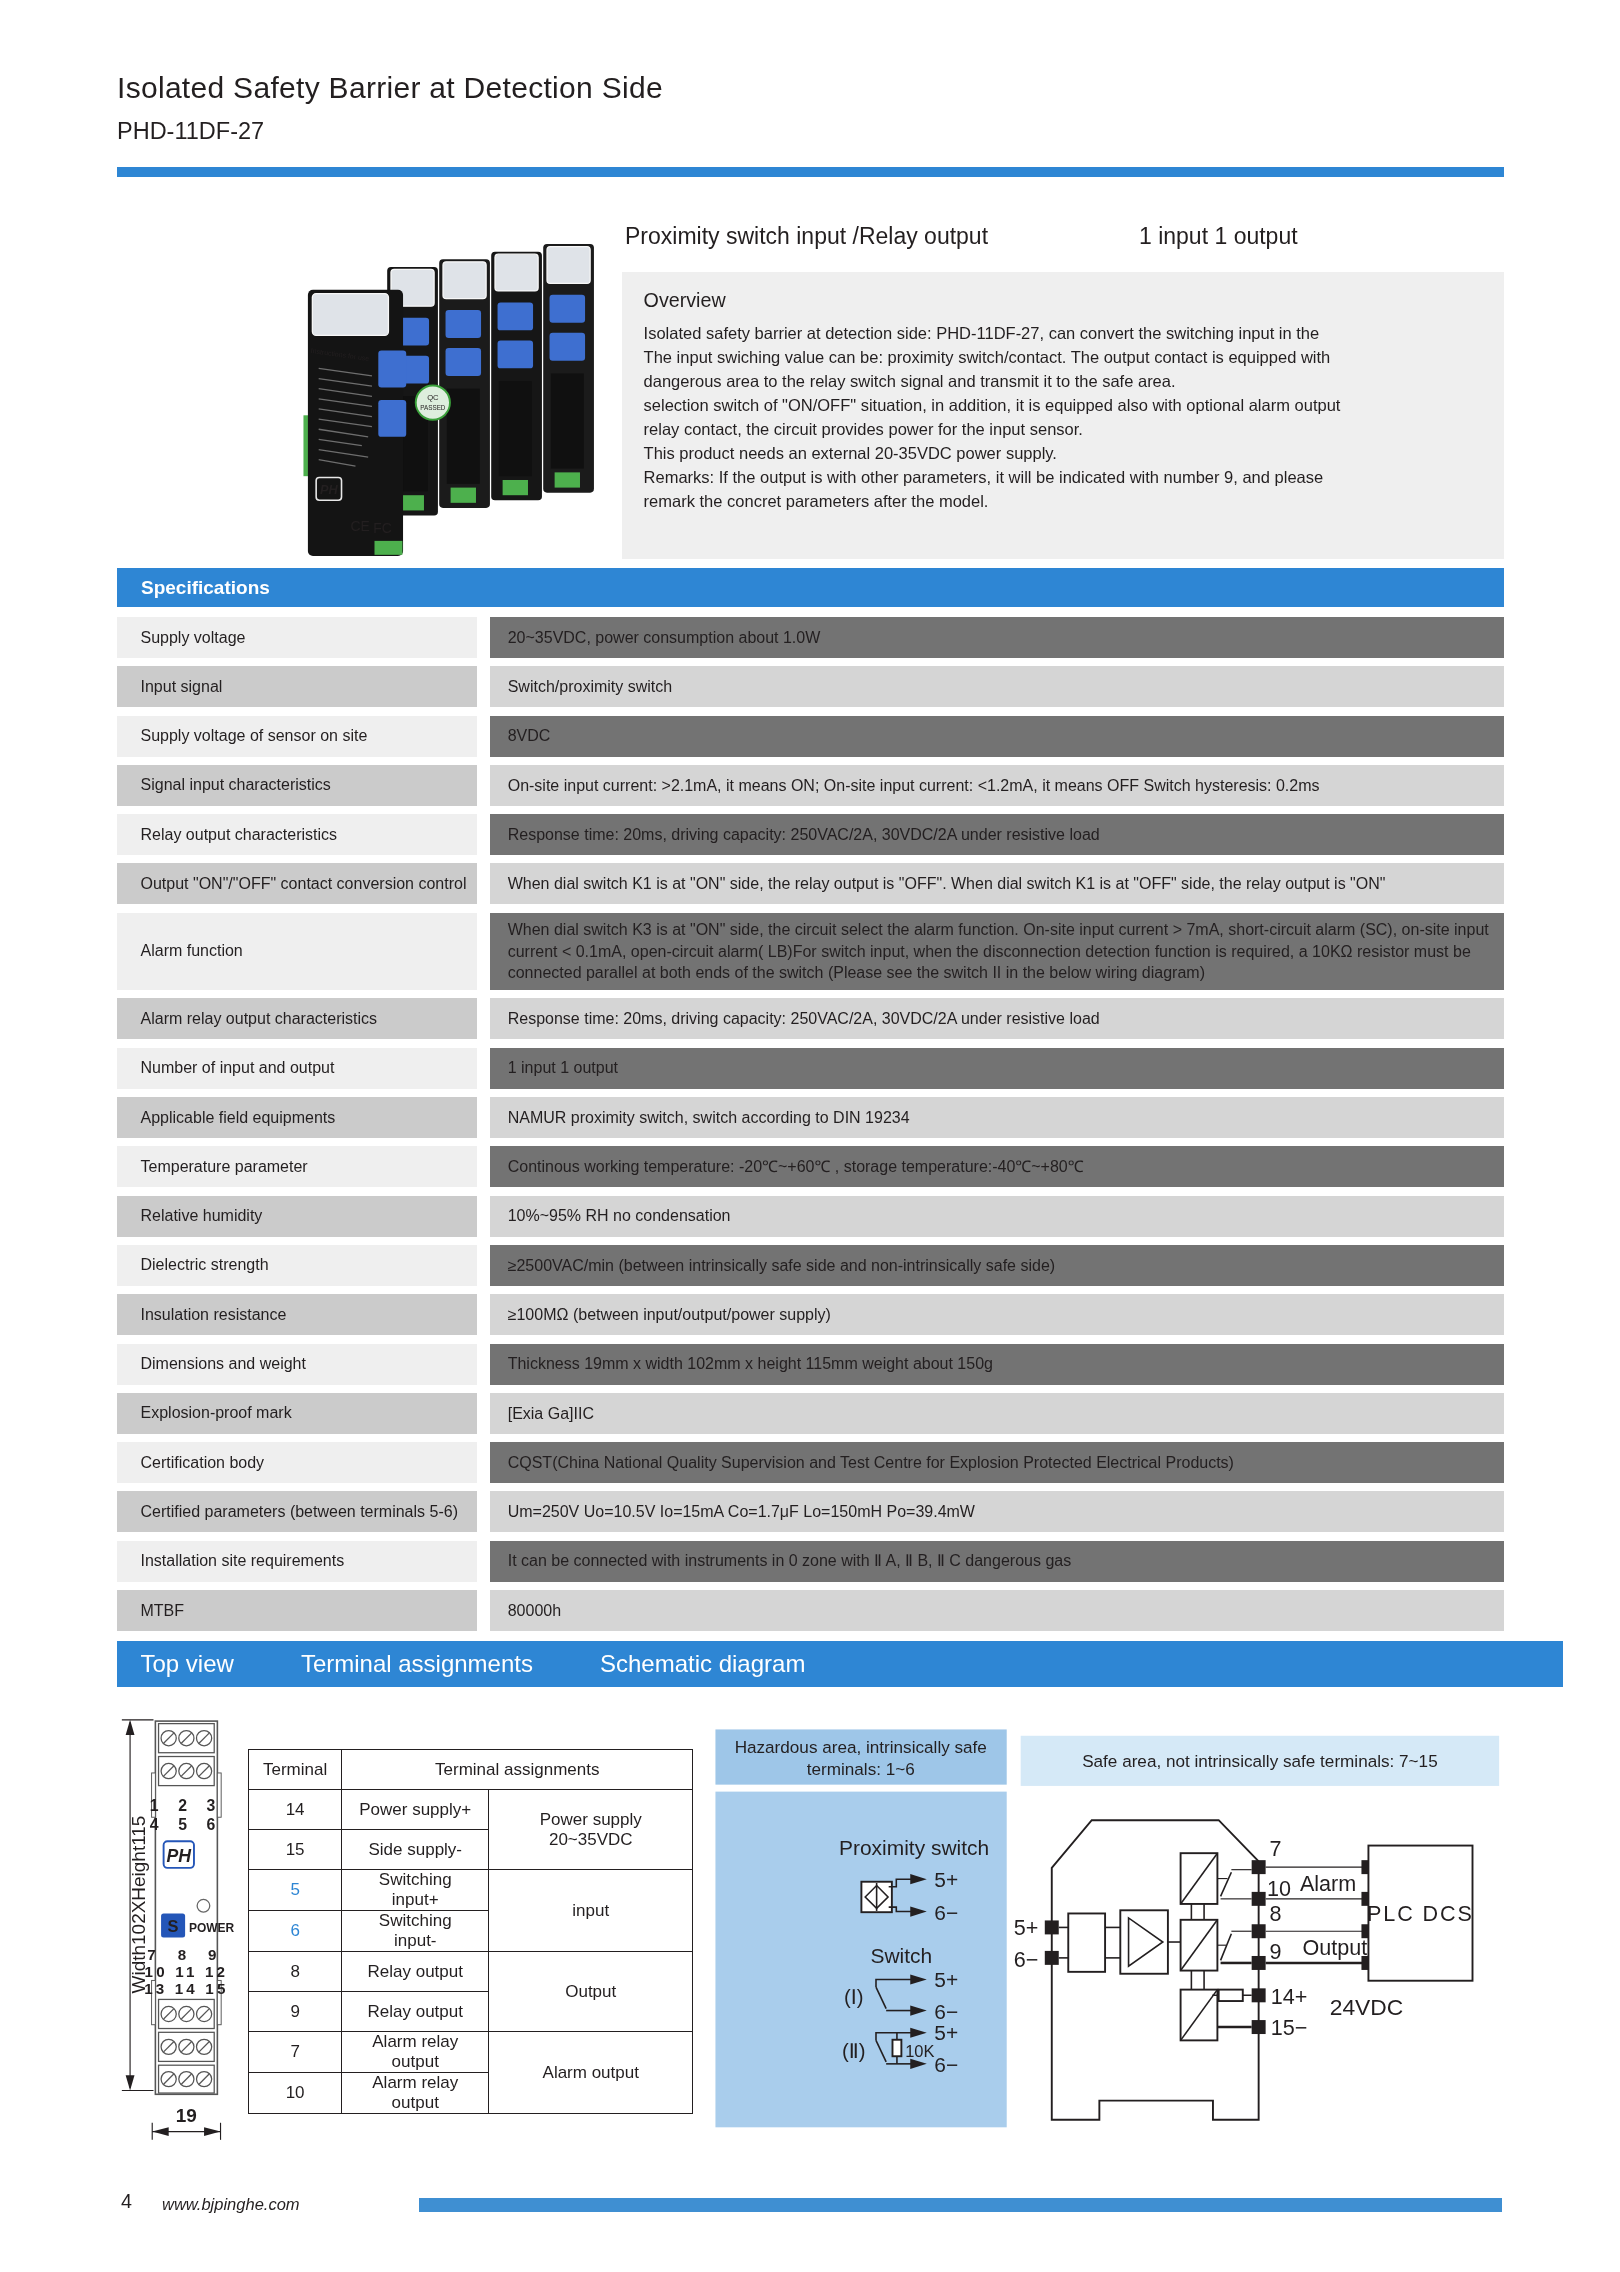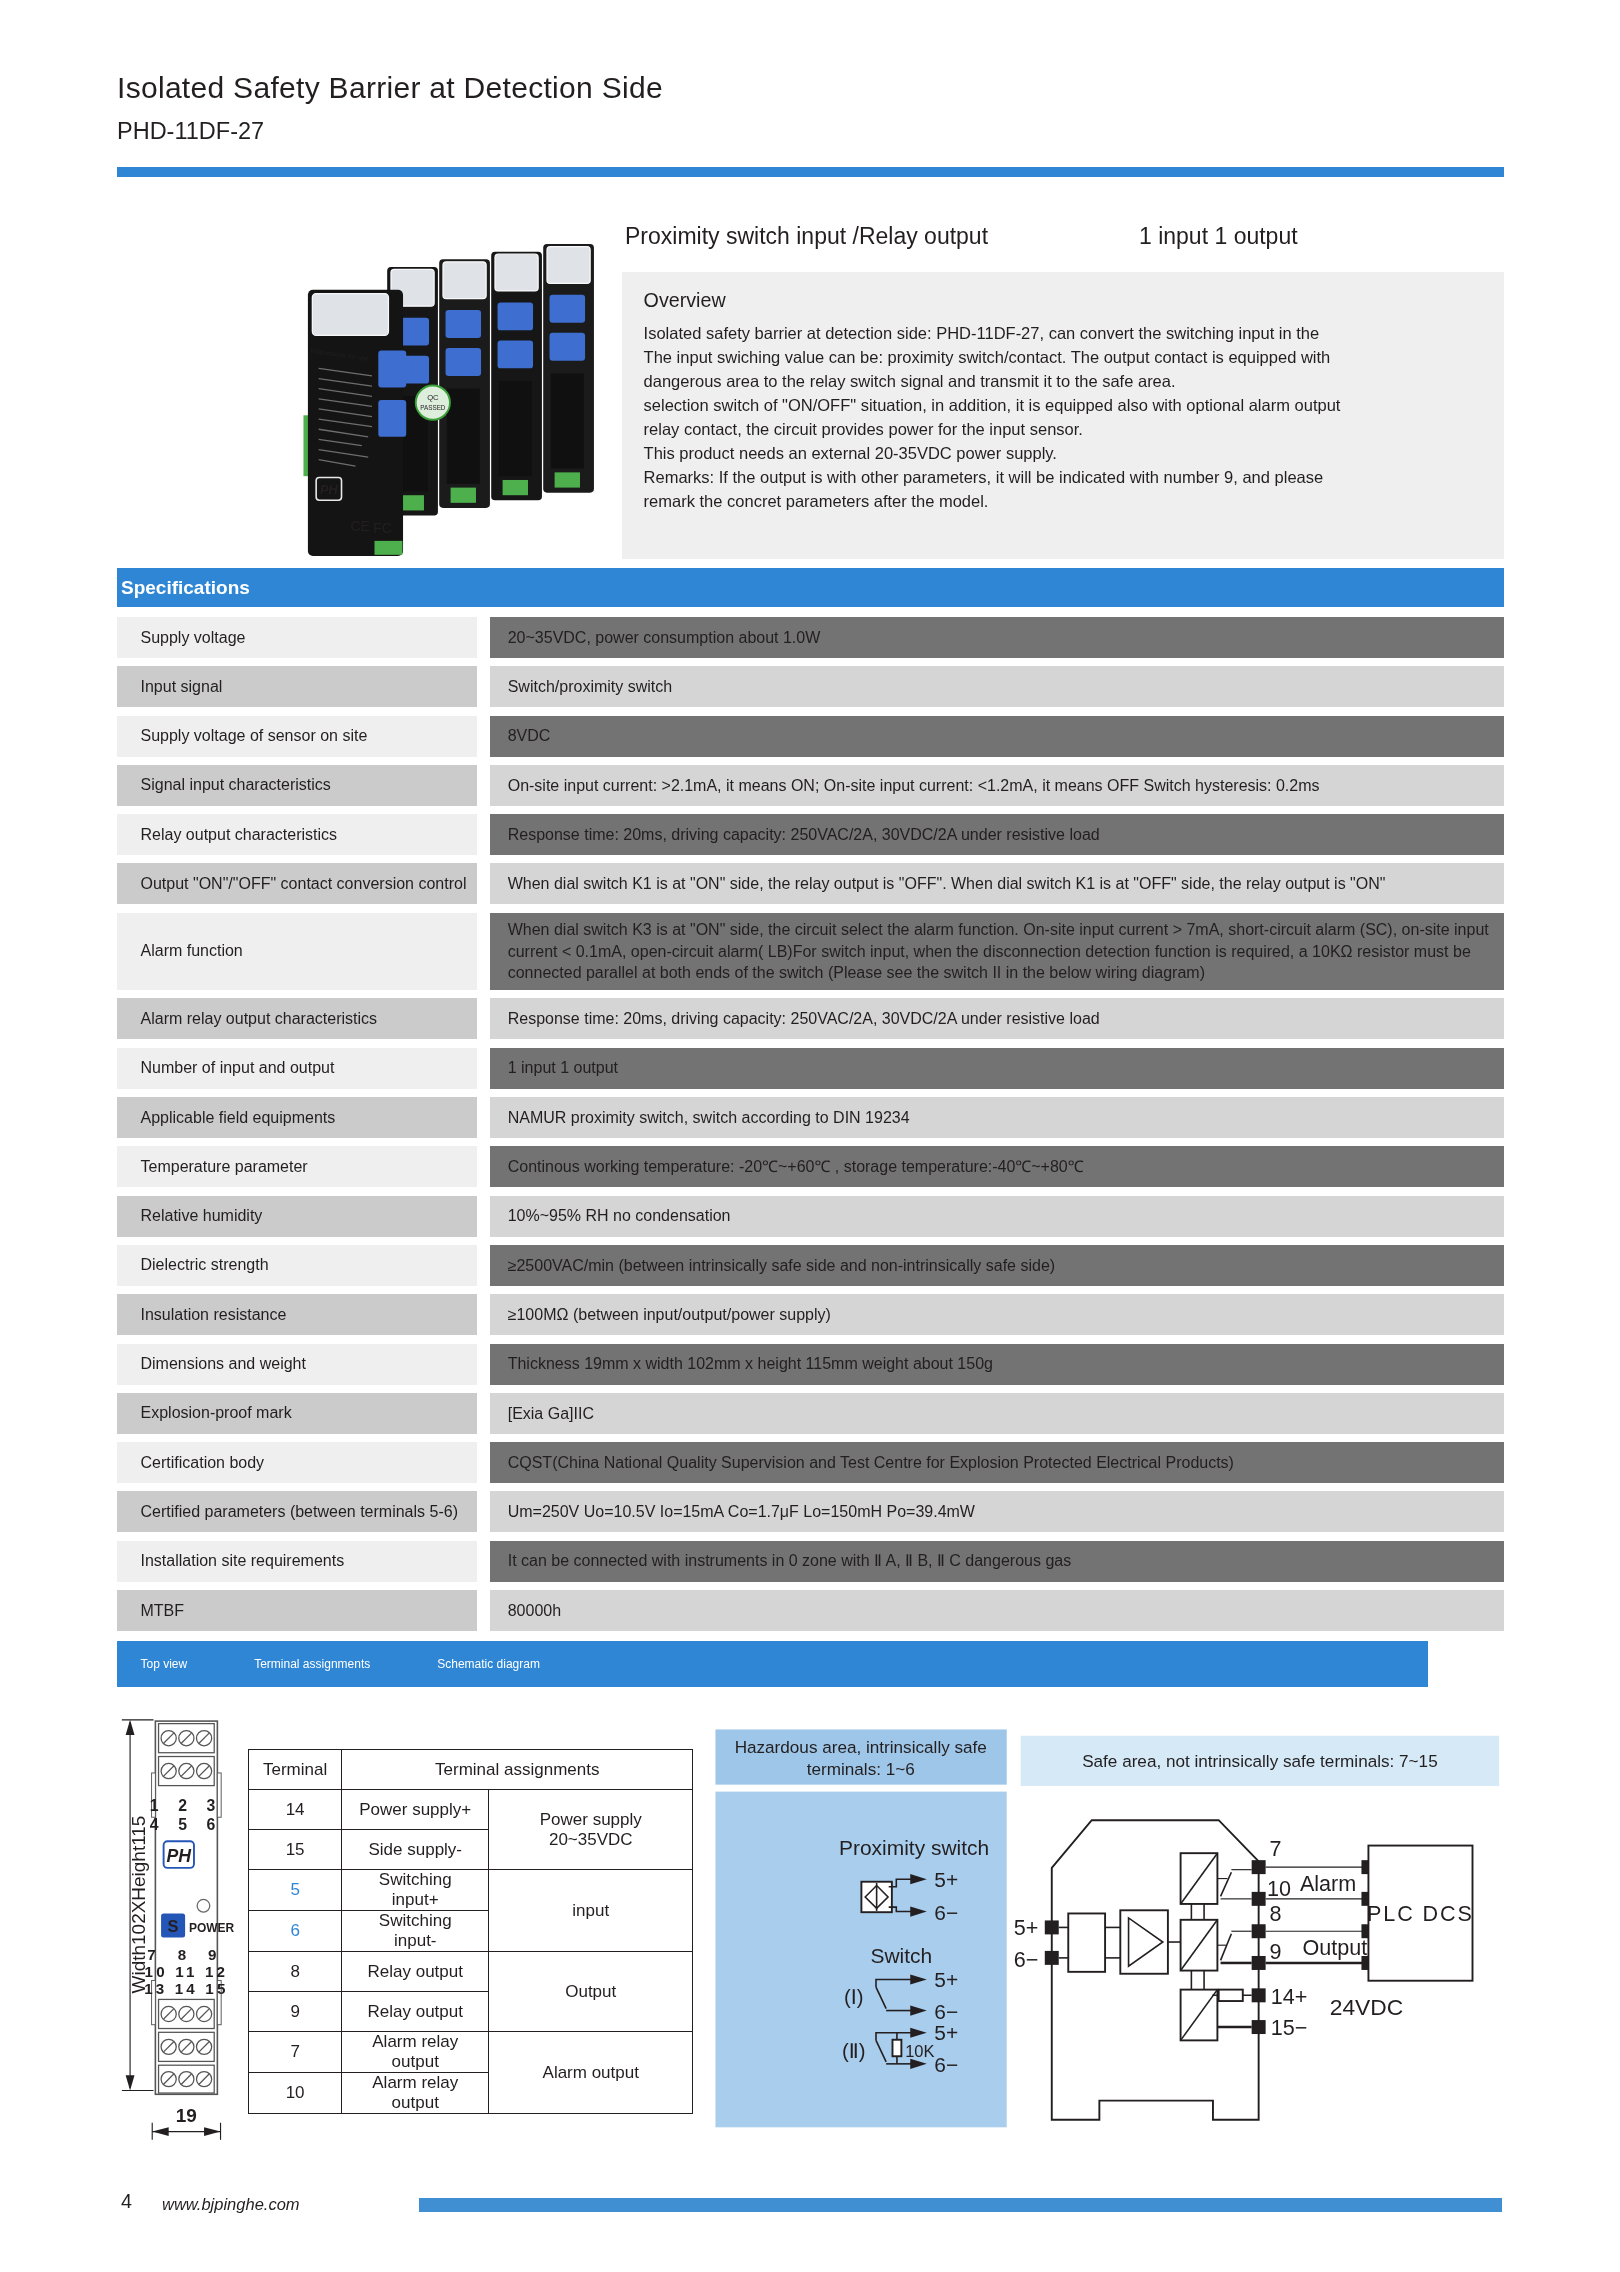--- a/index.html
+++ b/index.html
@@ -13,34 +13,34 @@
   
   .intro-h1{left:625px;top:223px;font-size:23px;}
   .intro-h2{left:1139px;top:223px;font-size:23px;}
   .overview{left:622px;top:272px;width:882px;height:287px;background:#efefef;
             box-sizing:border-box;padding:16.5px 21.6px;}
   .ov-title{font-size:19.7px;margin-bottom:9px;}
   .ov-line{font-size:16.5px;line-height:24px;}
   
   .spec-head{left:117px;top:568px;width:1387px;height:39px;background:#2e86d4;
              color:#fff;font-size:19px;font-weight:bold;line-height:39px;
-             box-sizing:border-box;padding-left:4px;}
+             box-sizing:border-box;padding-left:24px;}
   .spec-table{left:117px;top:617px;width:1387px;display:flex;flex-direction:column;gap:8.3px;}
   .spec-row{display:flex;gap:12.7px;}
   .spec-label{width:360px;box-sizing:border-box;padding:6.3px 6.3px 6.3px 23.5px;
               display:flex;align-items:center;font-size:16px;flex:none;}
   .spec-value{flex:1;box-sizing:border-box;padding:6.3px 15.2px 6.3px 18px;
               display:flex;align-items:center;font-size:16px;line-height:21.6px;}
   .spec-row{min-height:41px;}
   .light .spec-label{background:#efefef;} .light .spec-value{background:#737373;}
   .dark  .spec-label{background:#cbcbcb;} .dark  .spec-value{background:#d5d5d5;}
   
-  .tabbar{left:117px;top:1641px;width:1311px;height:46px;background:#2e86d4;color:#fff;
+  .tabbar{left:117px;top:1641px;width:1446px;height:46px;background:#2e86d4;color:#fff;
           display:flex;align-items:center;gap:67px;box-sizing:border-box;
-          padding-left:23.5px;font-size:12px;}
+          padding-left:23.5px;font-size:24px;}
   
   .tterm{left:248px;top:1749px;border-collapse:collapse;background:#fff;}
   .tterm th,.tterm td{border:1.3px solid #231f20;text-align:center;font-weight:400;
                       font-size:17px;height:39px;padding:0 14px;}
   .tterm .blue{color:#2e86d4;}
   
   .pgnum{left:121px;top:2190px;font-size:19.7px;}
   .site{left:162px;top:2195px;font-size:16.5px;font-style:italic;}
   .footbar{left:419px;top:2198px;width:1083px;height:14px;background:#3f8fd2;}
   svg text{font-family:"Liberation Sans", sans-serif;fill:#231f20;}

